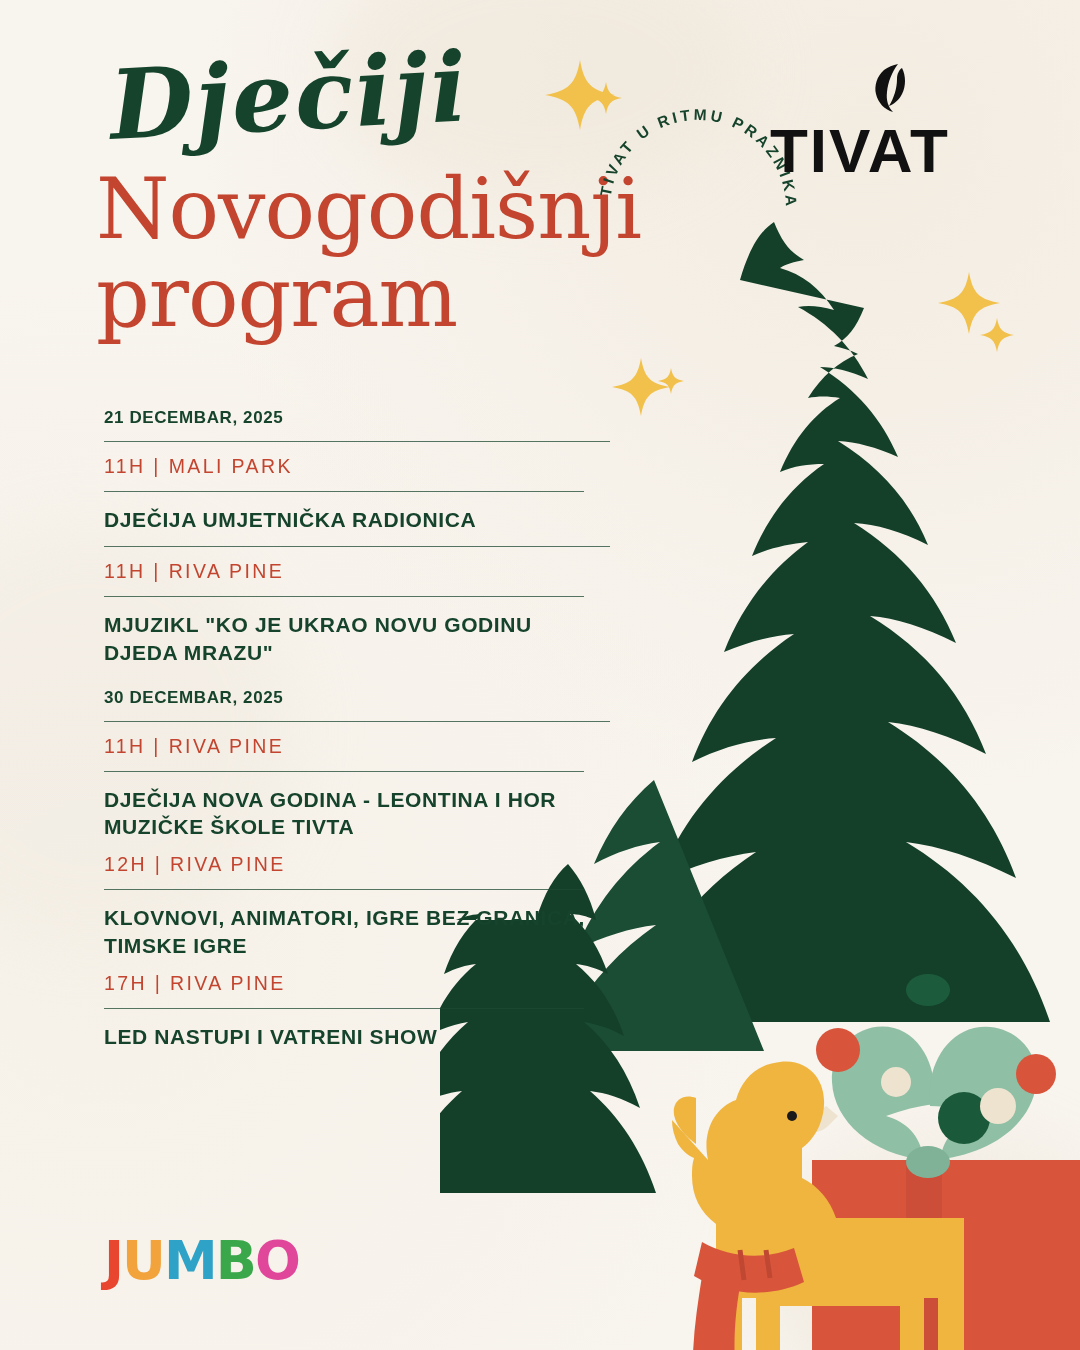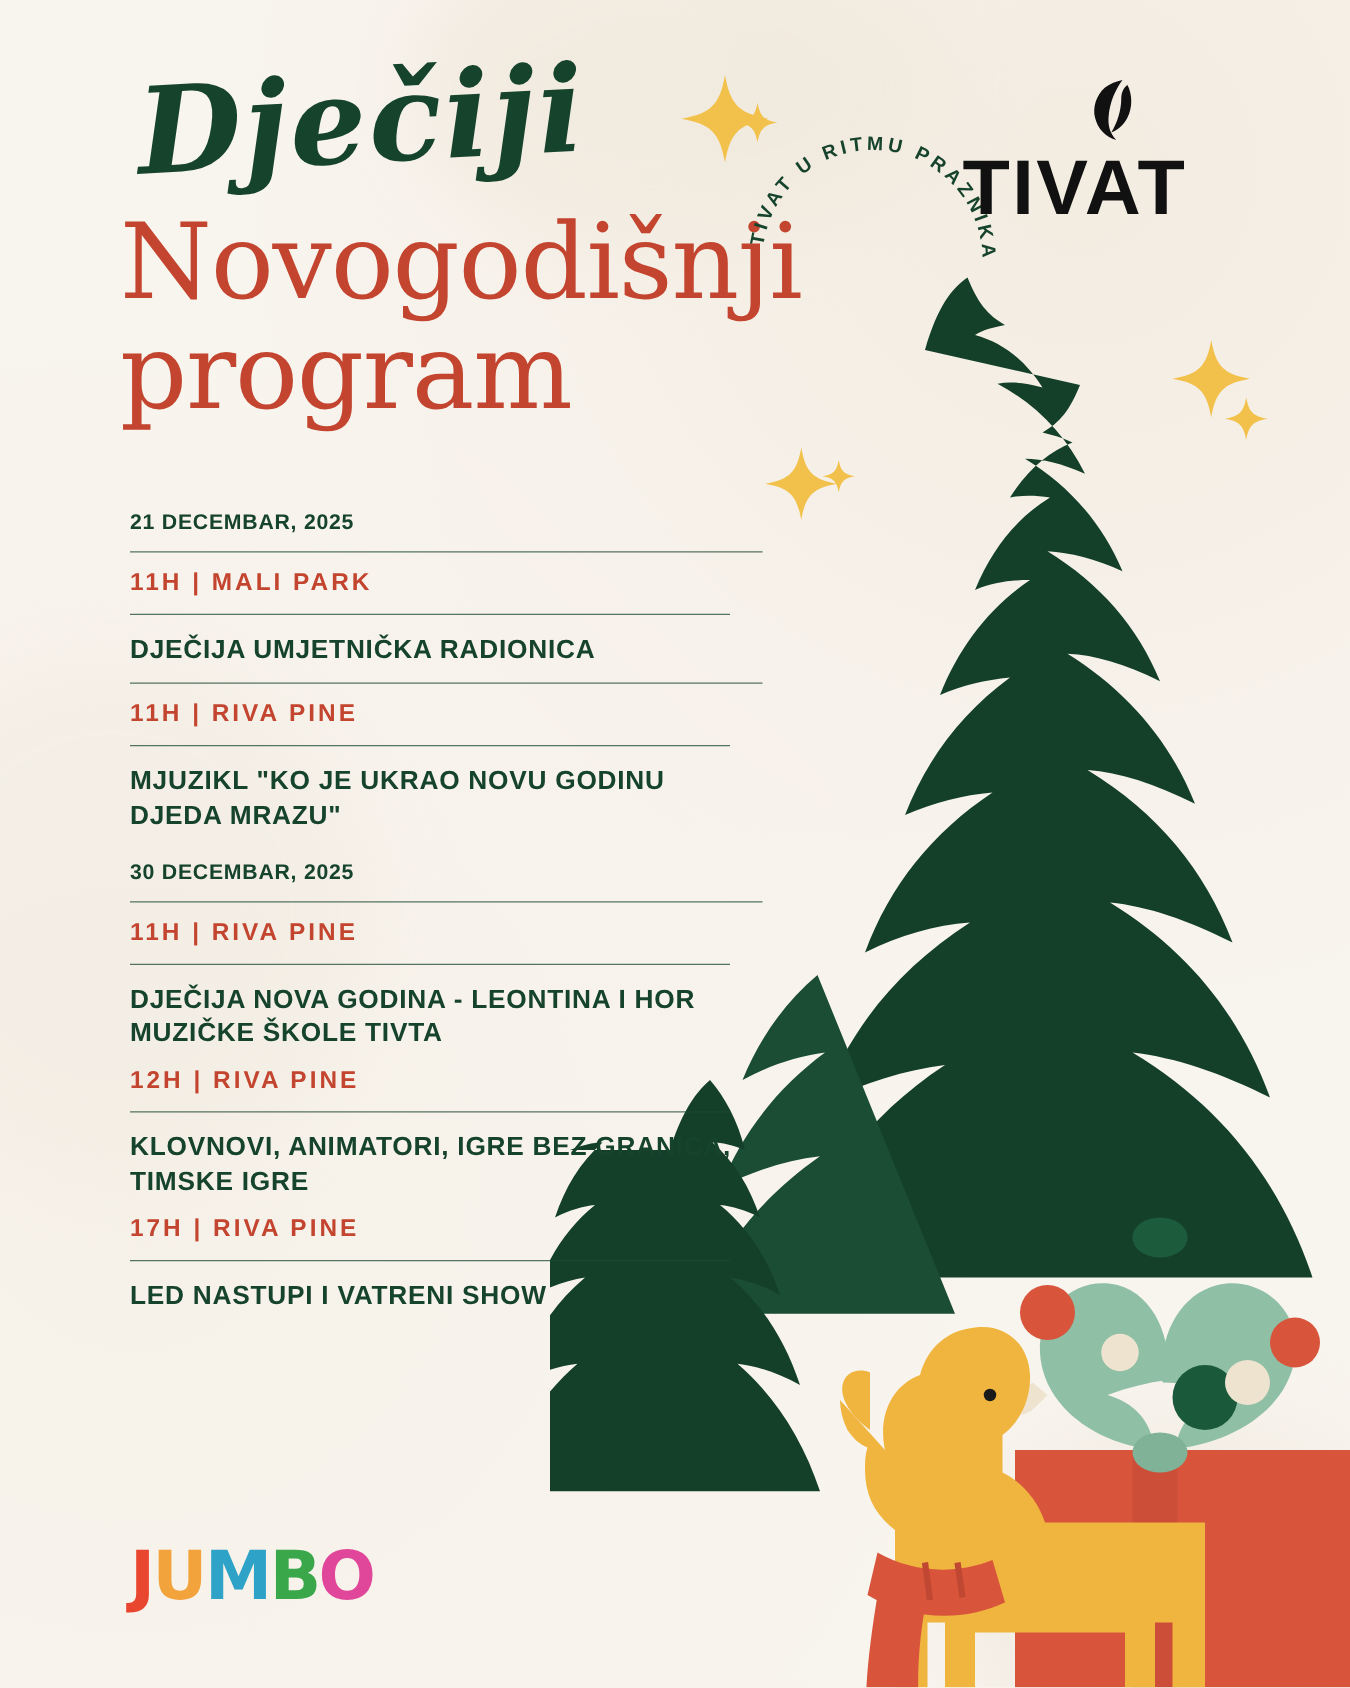--- a/index.html
+++ b/index.html
@@ -131,21 +131,21 @@
   .rule {
     height: 1px;
     background: #1d4a33;
     opacity: .75;
     margin: 13px 0 0 0;
     width: 100%;
   }
   .rule.short { width: 480px; }
   .sched-time {
     font-size: 19.5px;
-    font-weight: 700;
+    font-weight: 400;
     color: #c3452f;
     letter-spacing: 2.4px;
     margin-top: 13px;
   }
   .sched-title {
     font-size: 21px;
     font-weight: 700;
     color: #16432c;
     letter-spacing: .6px;
     line-height: 1.3;

